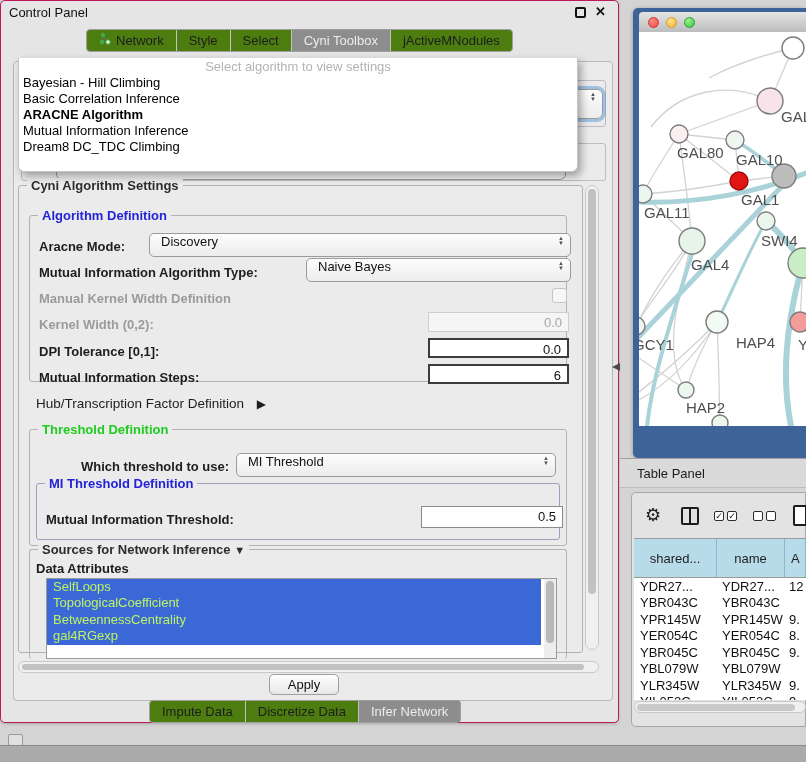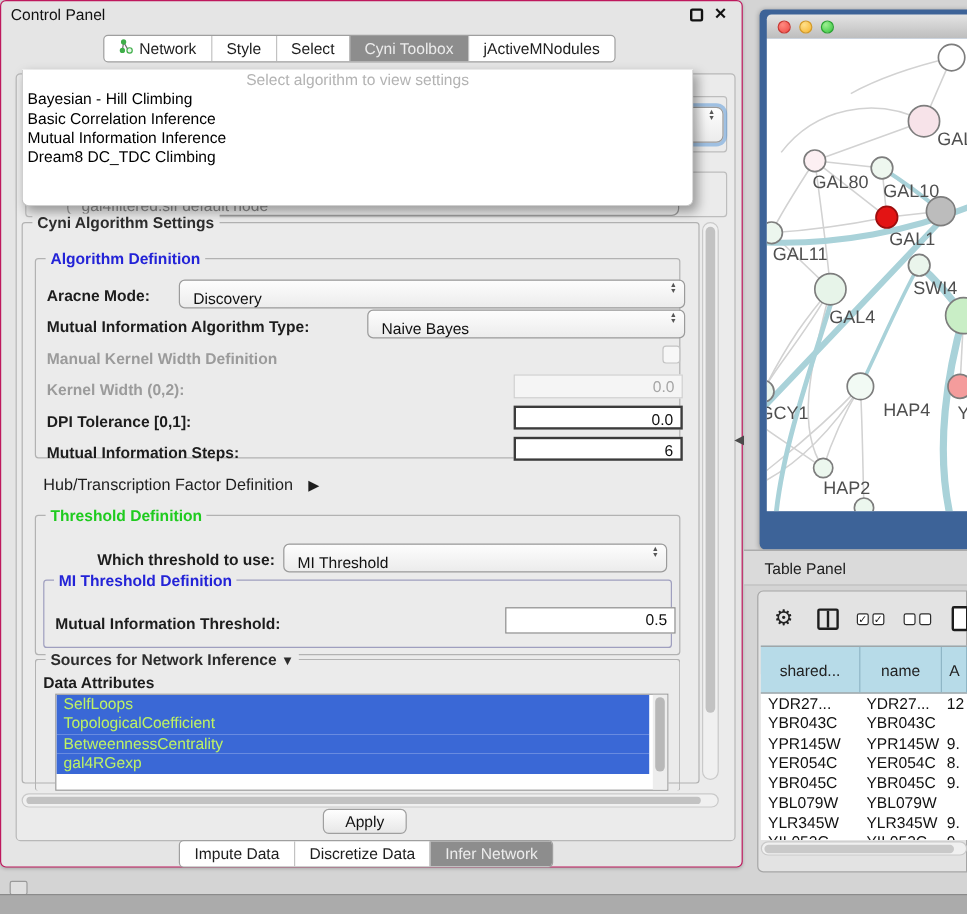--- a/index.html
+++ b/index.html
@@ -11,37 +11,37 @@
   .gray { color:#9b9b9b; }
 
   
   #cp-window { left:0; top:8; width:619px; height:723px; background:#e5e5e5;
     border:1px solid #be185d; border-radius:5px; box-shadow:0 1px 3px rgba(0,0,0,.2); }
   #cp-title { left:8px; top:4px; font-size:13px; color:#111; }
   .winbtn { width:11px; height:11px; top:6px; cursor:default; }
   #cp-float { right:32px; border:2px solid #111; border-radius:2px; }
   #cp-close { right:12px; font-size:13px; font-weight:bold; color:#111; line-height:11px; top:5px; }
 
-  .seg { display:flex; height:23px; background:#ffffff; border:1px solid #9f9f9f; border-radius:4px; overflow:hidden; }
+  .seg { display:flex; height:23px; background:#4d7c0f; border:1px solid #9f9f9f; border-radius:4px; overflow:hidden; }
   .seg .tab { font-size:13px; line-height:21px; padding:0 12px; color:#1d1d1d; border-left:1px solid #c2c2c2; white-space:nowrap; display:flex; align-items:center; gap:5px; }
   .seg .tab:first-child { border-left:none; }
   .seg .tab.sel { background:#8d8d8d; color:#ececec; }
 
   #main-panel { left:12px; top:60px; width:600px; height:640px; background:#ebebeb;
     border:1px solid #b8b8b8; border-radius:4px; }
 
   
   .grp { position:absolute; border:1px solid #b2b2b2; border-radius:3px;font-weight:bold; }
   .grp .legend { position:absolute; top:-8px; left:8px; background:#ebebeb; padding:0 4px;
     font-size:13px; color:#2d2d2d; white-space:nowrap; }
   .legend.blue { color:#2323d7; } .legend.green { color:#1ecb1e; }
 
   .combo { position:absolute; height:24px; border:1px solid #9b9b9b; border-radius:5px;
     background:linear-gradient(#fdfdfd,#ececec); font-size:13px; color:#111;
-    display:flex; align-items:flex-end; padding-left:11px; }
+    display:flex; align-items:flex-start; padding-left:11px; }
   .combo .arrows { position:absolute; right:6px; top:2px; display:flex; flex-direction:column;
     font-size:6px; line-height:5px; color:#555; }
   .field { position:absolute; height:20px; background:#fff; border:2px solid #3c3c3c;
     font-size:13px; color:#111; text-align:right; padding:2px 6px 0 0; }
   .field.dis { border:1px solid #cfcfcf; background:#f5f5f5; color:#a6a6a6; }
   .field.lite { border:1px solid #8a8a8a; }
 
   
   #algo-overlay { left:17px; top:57px; width:560px; height:114px; background:#fff;
     border:1px solid #c4c4c4; border-top:none; border-radius:0 0 6px 6px;
@@ -141,20 +141,21 @@
     <span class="arrows">
         <span>▲</span>
         <span>▼</span>
       </span>
   </div>
 
   <div class="abs" id="algo-overlay">
     <div class="ph">Select algorithm to view settings</div>
     <div class="it">Bayesian - Hill Climbing</div>
     <div class="it">Basic Correlation Inference</div>
+    <div class="it b">ARACNE Algorithm</div>
     <div class="it">Mutual Information Inference</div>
     <div class="it">Dream8 DC_TDC Climbing</div>
   </div>
 
   <div class="grp" style="left:17px; top:184px; width:565px; height:468px;">
     <span class="legend">Cyni Algorithm Settings</span>
   </div>
 
   <div class="abs sb-track" style="left:584px; top:184px; width:14px; height:465px; border-radius:7px;">
     <div class="sb-thumb" style="left:2px; top:3px; width:8px; height:405px;"></div>

